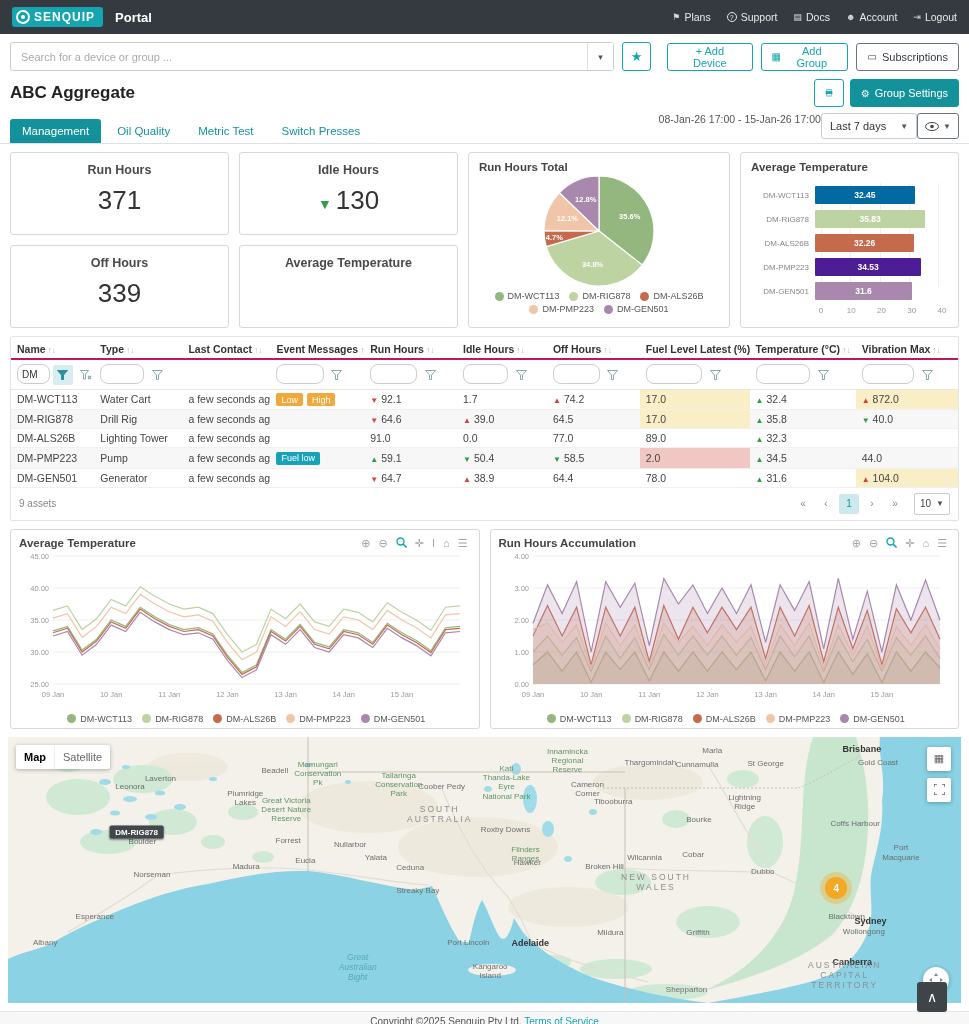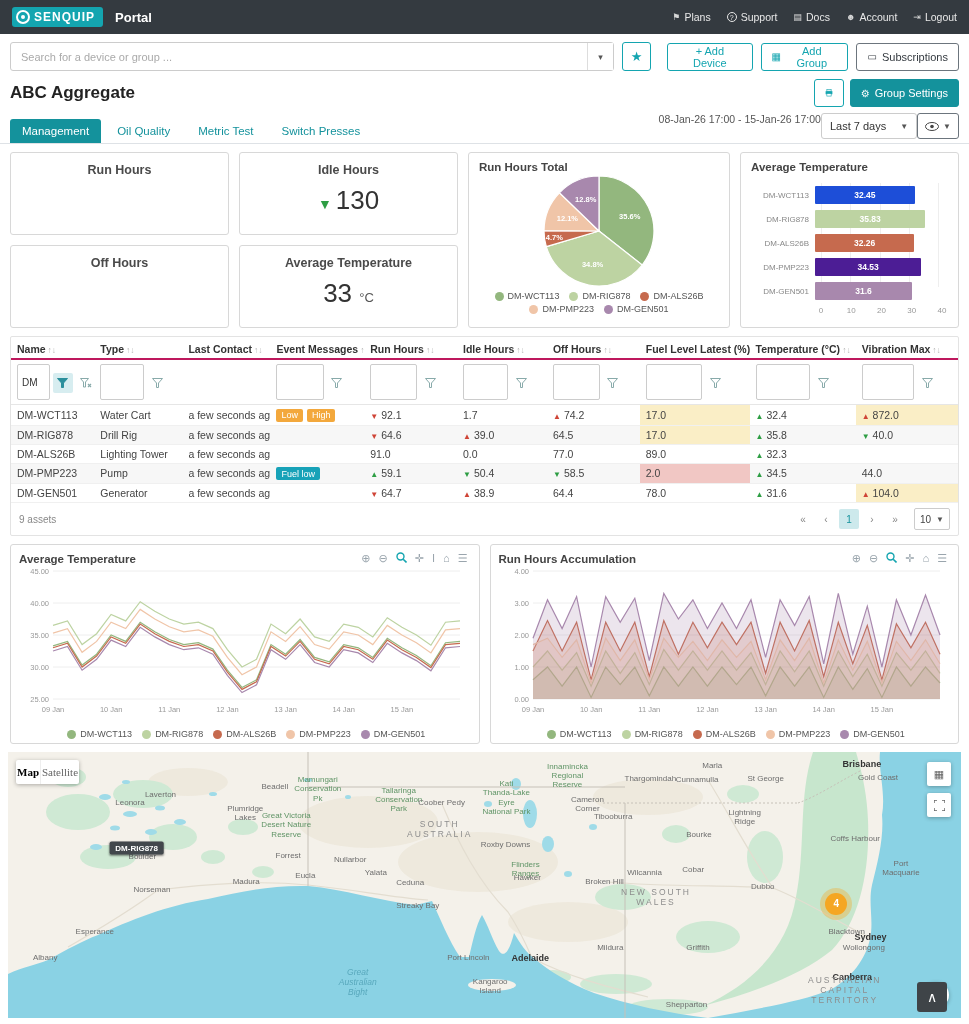--- a/index.html
+++ b/index.html
@@ -79,21 +79,21 @@
   .bar-xaxis { display:flex; height:16px; position:relative; margin-left:70px; margin-right:6px; }
   .bar-xaxis span { position:absolute; transform:translateX(-50%); font-size:8px; color:#999; top:3px; }
 
   
   .tablewrap { margin:8px 10px 0 10px; border:1px solid #e3e3e3; border-radius:2px; }
   table { width:100%; border-collapse:collapse; table-layout:fixed; }
   th,td { font-size:10.5px; padding:3px 6px; text-align:left; overflow:hidden; white-space:nowrap; }
   thead th { font-weight:bold; color:#333; border-bottom:2px solid #be185d; padding-top:6px; cursor:pointer; }
   .sort-ico { color:#b5b5b5; font-size:8.5px; margin-left:2px; }
   .filter-row td { border-bottom:1px solid #e6e6e6; padding:4px 6px; }
-  .f-input { width:58%; height:36px; border:1px solid #ccc; border-radius:2px; font-size:10px; padding:4px 4px; color:#333; outline:none; }
+  .f-input { width:58%; height:20px; border:1px solid #ccc; border-radius:8px; font-size:10px; padding:4px 4px; color:#333; outline:none; }
   .f-input.narrow { width:46%; }
   .funnel { display:inline-flex; align-items:center; justify-content:center; width:20px; height:20px; border-radius:2px; cursor:pointer; vertical-align:middle; margin-left:3px; }
   .funnel svg { display:block; }
   .funnel.active { background:#d7edf0; }
   tbody tr:nth-child(even) { background:#f7f7f7; }
   tbody td { border-bottom:1px solid #f0f0f0; color:#444; }
   tbody tr { cursor:pointer; }
   .arrow-red { color:#cf4436; font-size:8px; margin-right:3px; }
   .arrow-green { color:#2e9e44; font-size:8px; margin-right:3px; }
   td.bg-yellow { background:#faeec6; }
@@ -122,21 +122,21 @@
   #maplabels { position:absolute; inset:0; }
   .mlabel { position:absolute; transform:translate(-50%,-50%); white-space:pre-line; text-align:center; line-height:1.15; pointer-events:none; }
   .mlabel.town { font-size:8px; color:#6e6e6e; }
   .mlabel.city { font-size:9px; color:#333; font-weight:bold; }
   .mlabel.park { font-size:8px; color:#5f9466; }
   .mlabel.state { font-size:8.5px; color:#8d8d8d; letter-spacing:2px; }
   .mlabel.water { font-size:8.5px; color:#58a8bc; font-style:italic; }
   .devmarker { position:absolute; transform:translate(-50%,-50%); background:#42474c; color:#fff; font-size:8px; font-weight:bold; padding:2px 6px; border-radius:2px; box-shadow:0 1px 2px rgba(0,0,0,.4); cursor:pointer; }
   .cluster { position:absolute; transform:translate(-50%,-50%); width:22px; height:22px; background:#f5a623; border-radius:50%; color:#fff; font-size:10px; font-weight:bold; display:flex; align-items:center; justify-content:center; box-shadow:0 0 0 5px rgba(245,166,35,.35); cursor:pointer; }
   .map-ctl { position:absolute; top:8px; left:8px; background:#fff; border-radius:2px; box-shadow:0 1px 4px rgba(0,0,0,.3); display:flex; font-size:11px; cursor:pointer; }
-  .map-ctl .mc { padding:6px 1px;font-family:Liberation Serif, serif; }
+  .map-ctl .mc { padding:6px 8px; }
   .map-ctl .mc.on { font-weight:bold; color:#000; }
   .map-ctl .mc.off { color:#666; border-left:1px solid #eee; }
   .map-btn { position:absolute; right:10px; width:24px; height:24px; background:#fff; border:0; border-radius:2px; box-shadow:0 1px 4px rgba(0,0,0,.3); color:#666; font-size:11px; cursor:pointer; display:flex; align-items:center; justify-content:center; }
   .pan-btn { position:absolute; right:12px; bottom:10px; width:26px; height:26px; background:#fff; border:0; border-radius:50%; box-shadow:0 1px 4px rgba(0,0,0,.3); color:#777; cursor:pointer; display:flex; align-items:center; justify-content:center; }
 
   
   .footer { margin-top:8px; background:#f7f7f7; border-top:1px solid #e7e7e7; text-align:center; font-size:10px; color:#555; padding:4px 0 5px 0; }
   .footer a { color:#14a5b0; text-decoration:none; cursor:pointer; }
   .scrolltop { position:absolute; top:982px; right:22px; width:30px; height:30px; background:#3f4448; color:#fff; border:0; border-radius:3px; font-size:14px; cursor:pointer; }
 </style>
@@ -232,33 +232,34 @@
           </svg>
         <span class="sel-caret">▼</span>
       </button>
     </div>
   </div>
 
   <section class="widgets">
     <div class="statcol">
       <div class="card statcard">
         <div class="s-label">Run Hours</div>
+        <div class="s-value"><span>371</span></div>
       </div>
       <div class="card statcard">
         <div class="s-label">Off Hours</div>
+        <div class="s-value"><span>339</span></div>
       </div>
     </div>
     <div class="statcol">
       <div class="card statcard">
         <div class="s-label">Idle Hours</div>
         <div class="s-value"><span class="trend-down-green" id="idle-trend">▼</span><span>130</span></div>
       </div>
       <div class="card statcard">
         <div class="s-label">Average Temperature</div>
-        <div class="s-value"><span>33</span> <span class="s-unit">°C</span></div>
       </div>
     </div>
     <div class="card pie-card">
       <div class="card-title">Run Hours Total</div>
       <div class="pie-wrap">
           <svg id="pie" width="240" height="116">
             <path d="M120,58 L120.0,3.0 A55,55 0 0 1 163.2,92.0 Z" fill="#93b77e" stroke="#fff" stroke-width="1.2"></path>
             <text x="150.7" y="45.6" text-anchor="middle" font-size="7.5" fill="#fff" font-weight="bold">35.6%</text>
             <path d="M120,58 L163.2,92.0 A55,55 0 0 1 67.3,73.7 Z" fill="#bdd3a2" stroke="#fff" stroke-width="1.2"></path>
             <text x="113.6" y="94.0" text-anchor="middle" font-size="7.5" fill="#fff" font-weight="bold">34.8%</text>
@@ -300,21 +301,21 @@
             <div class="vlines">
               <div class="vline" style="left: 0%;"></div>
               <div class="vline" style="left: 25%;"></div>
               <div class="vline" style="left: 50%;"></div>
               <div class="vline" style="left: 75%;"></div>
               <div class="vline" style="left: 100%;"></div>
             </div>
             <div class="bar-row">
               <span class="bar-label">DM-WCT113</span>
               <div class="bar-track">
-                <div class="bar" style="width: 81.125%; background: #1d4ed8;">
+                <div class="bar" style="width: 81.125%; background: #0369a1;">
                   <span>32.45</span>
                 </div>
               </div>
             </div>
             <div class="bar-row">
               <span class="bar-label">DM-RIG878</span>
               <div class="bar-track">
                 <div class="bar" style="width: 89.575%; background: rgb(189, 211, 162);">
                   <span>35.83</span>
                 </div>

